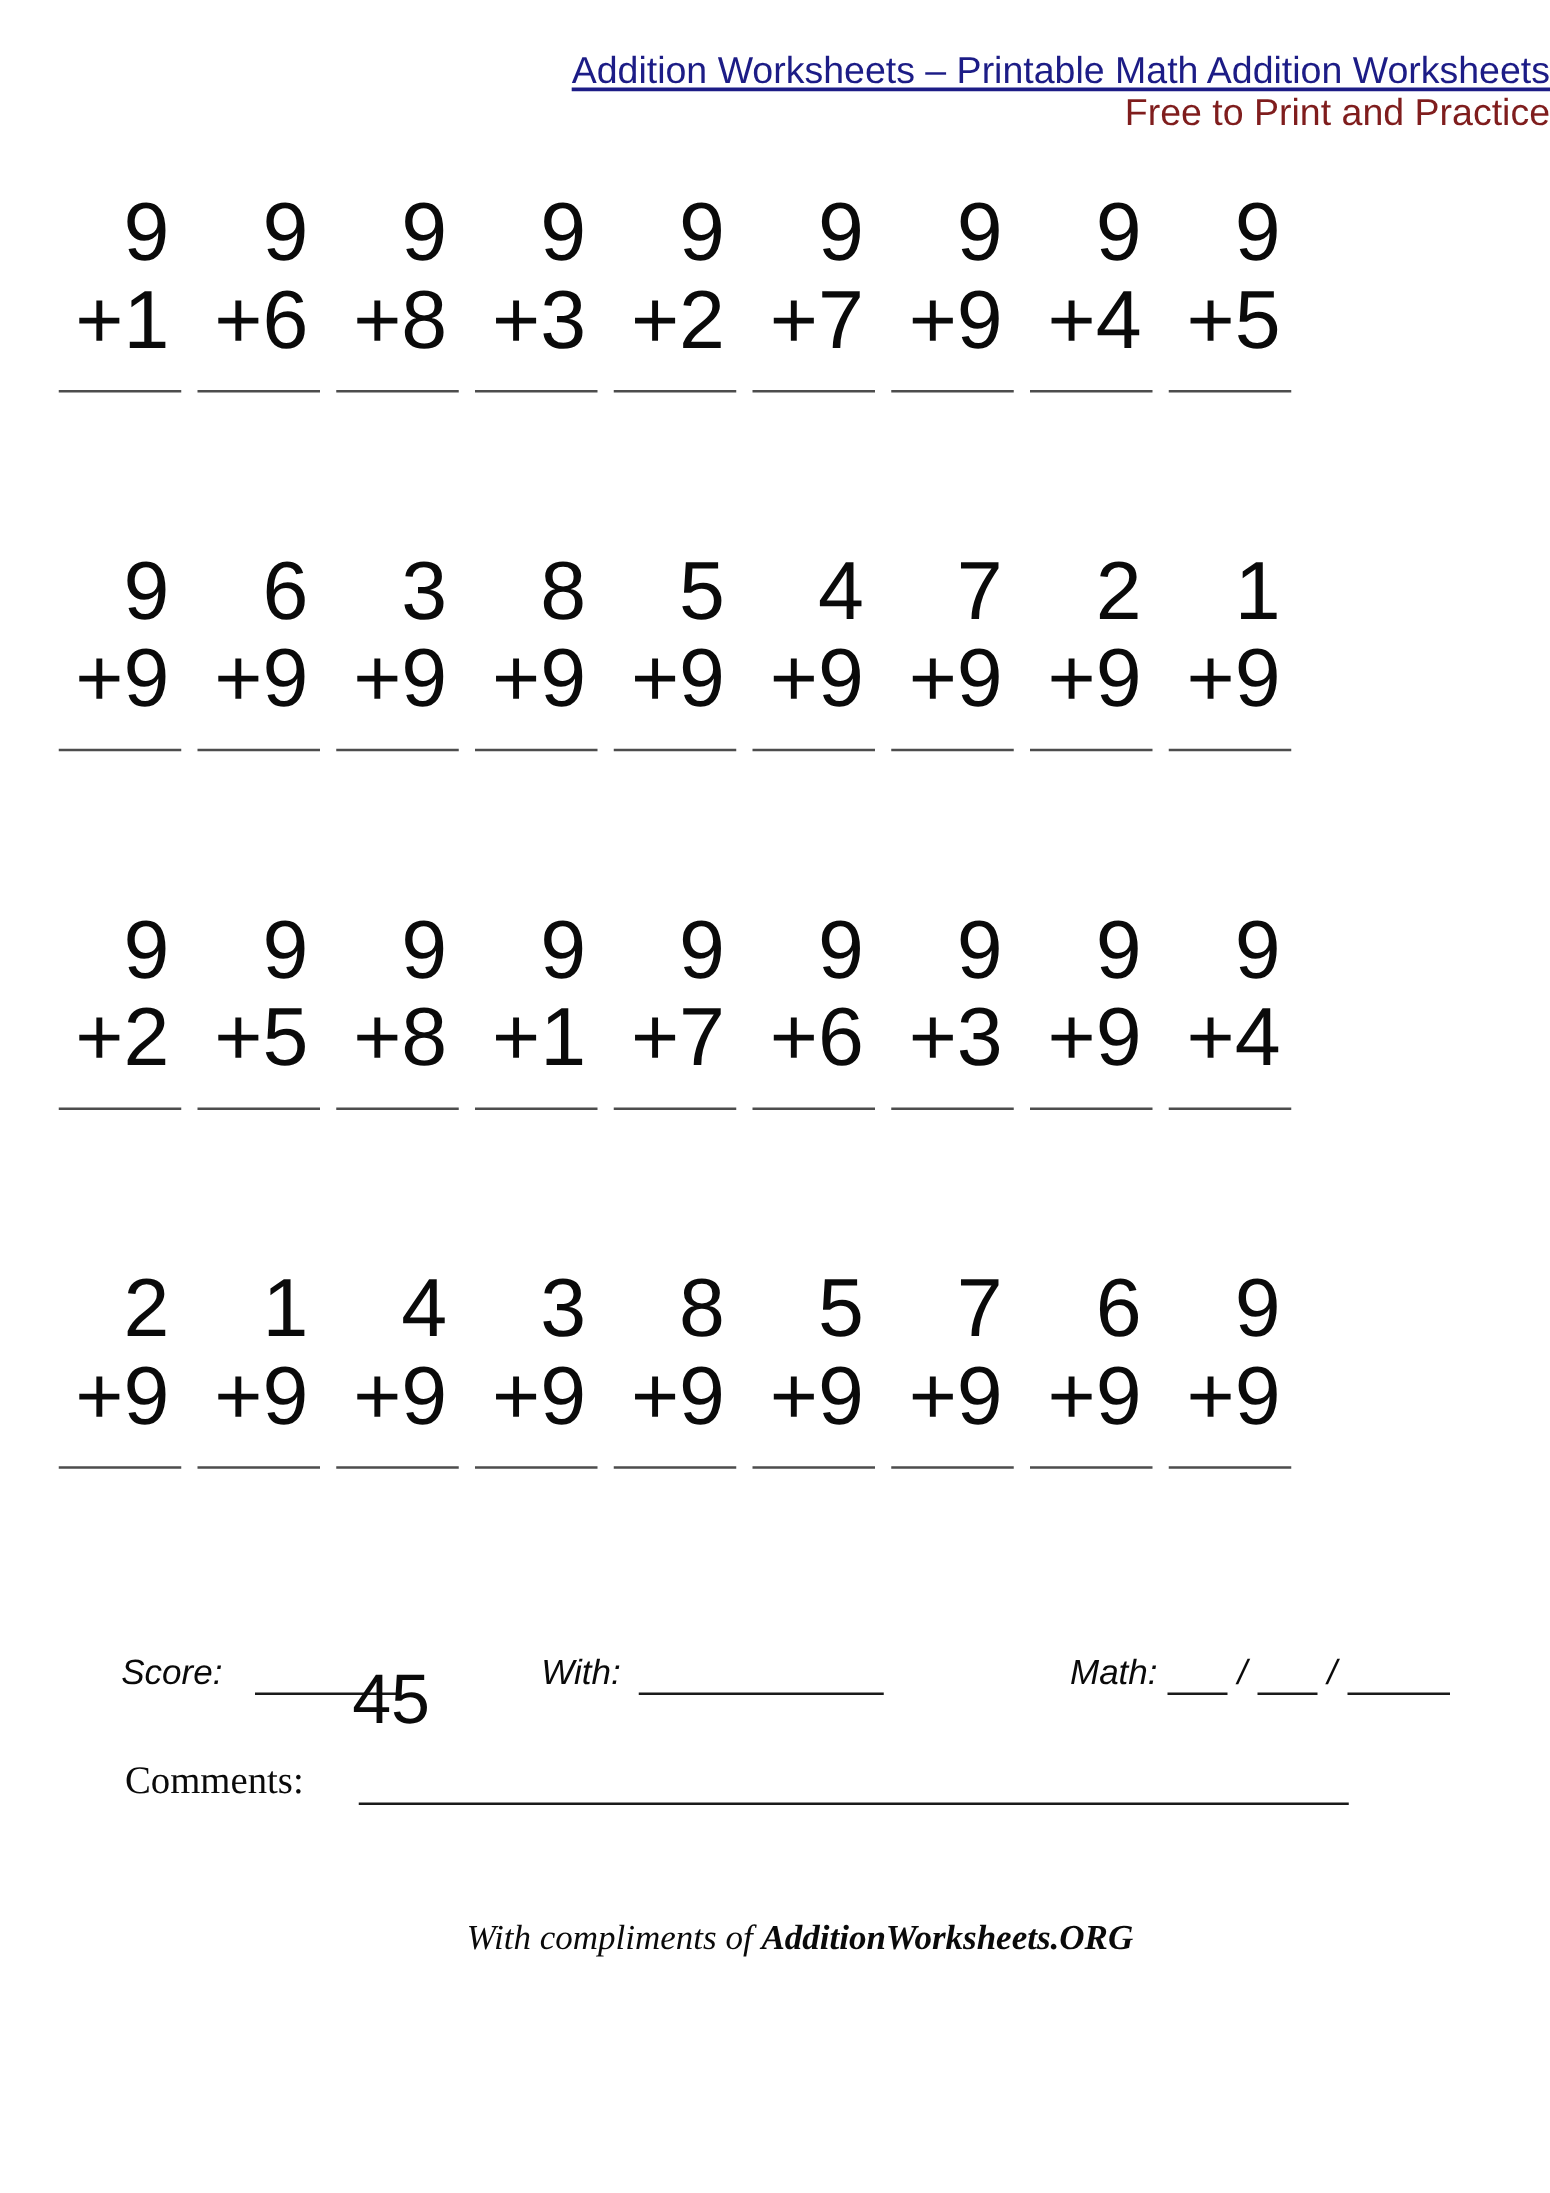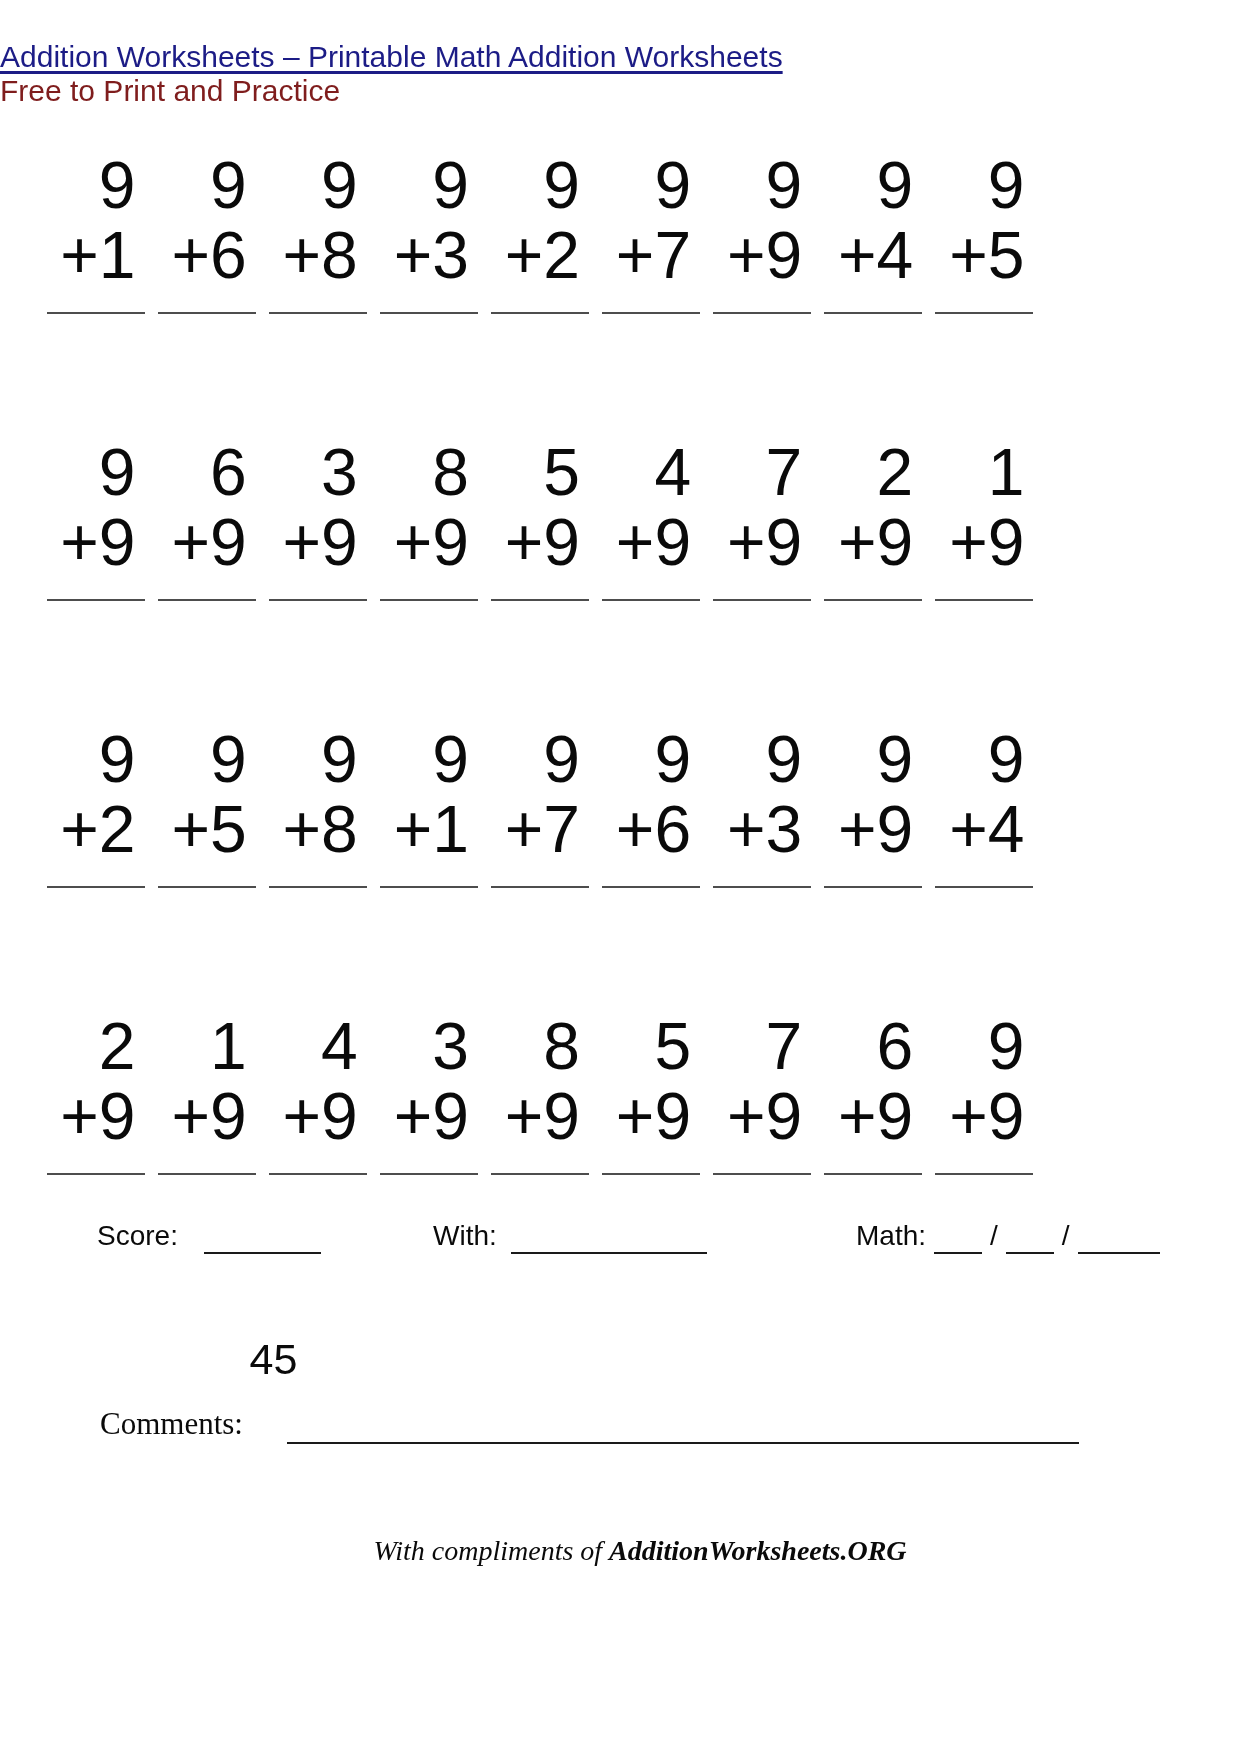--- a/index.html
+++ b/index.html
@@ -6,21 +6,21 @@
   .page {
     position:relative;
     width:1240px; height:1754px;
     background:#ffffff;
     font-family:"Liberation Sans", sans-serif;
     color:#0a0a0a;
     overflow:hidden;
   }
 
   
-  .title-block { position:absolute; top:40px; left:0; width:100%; text-align:left; }
+  .title-block { position:absolute; top:40px; left:0; width:100%; text-align:right; }
   .title-line1 {
     font-size:30px; line-height:34px; color:#1c1c86;
     text-decoration:underline; text-underline-offset:4px;
   }
   .title-line2 { font-size:30px; line-height:34px; color:#7f1d1d; }
 
   
   .grid {
     position:absolute; left:40px; top:150px; width:1000px;
     display:grid;
@@ -34,30 +34,30 @@
     text-align:right; letter-spacing:0;
   }
   .ansline {
     width:98px; margin:22px auto 0 auto;
     border-bottom:2px solid #4d4d4d;
     height:0;
   }
 
   
   .field-row {
-    position:absolute; top:1218px; height:36px;
+    position:absolute; top:1320px; height:36px;
     display:flex; align-items:flex-end;
-    font-size:28px; line-height:36px;
+    font-size:28px; line-height:36px;font-style:italic;
   }
   .blank { display:inline-block; border-bottom:2px solid #1a1a1a; height:100%; }
   .score-row { left:97px; }
   .score-row .blank { width:117px; margin-left:26px; }
   .score-value {
-    position:absolute; left:215px; top:1336px; width:117px;
-    text-align:center; font-size:43px; line-height:46px;
+    position:absolute; left:227px; top:1336px; width:117px;
+    text-align:right; font-size:56px; line-height:46px;
   }
   .name-row { left:433px; }
   .name-row .blank { width:196px; margin-left:14px; }
   .date-row { left:856px; }
   .date-row .blank { margin-left:8px; }
   .date-row .b1, .date-row .b2 { width:48px; }
   .date-row .b3 { width:82px; }
   .date-row .slash { margin-left:8px; }
 
   .comments-row {

